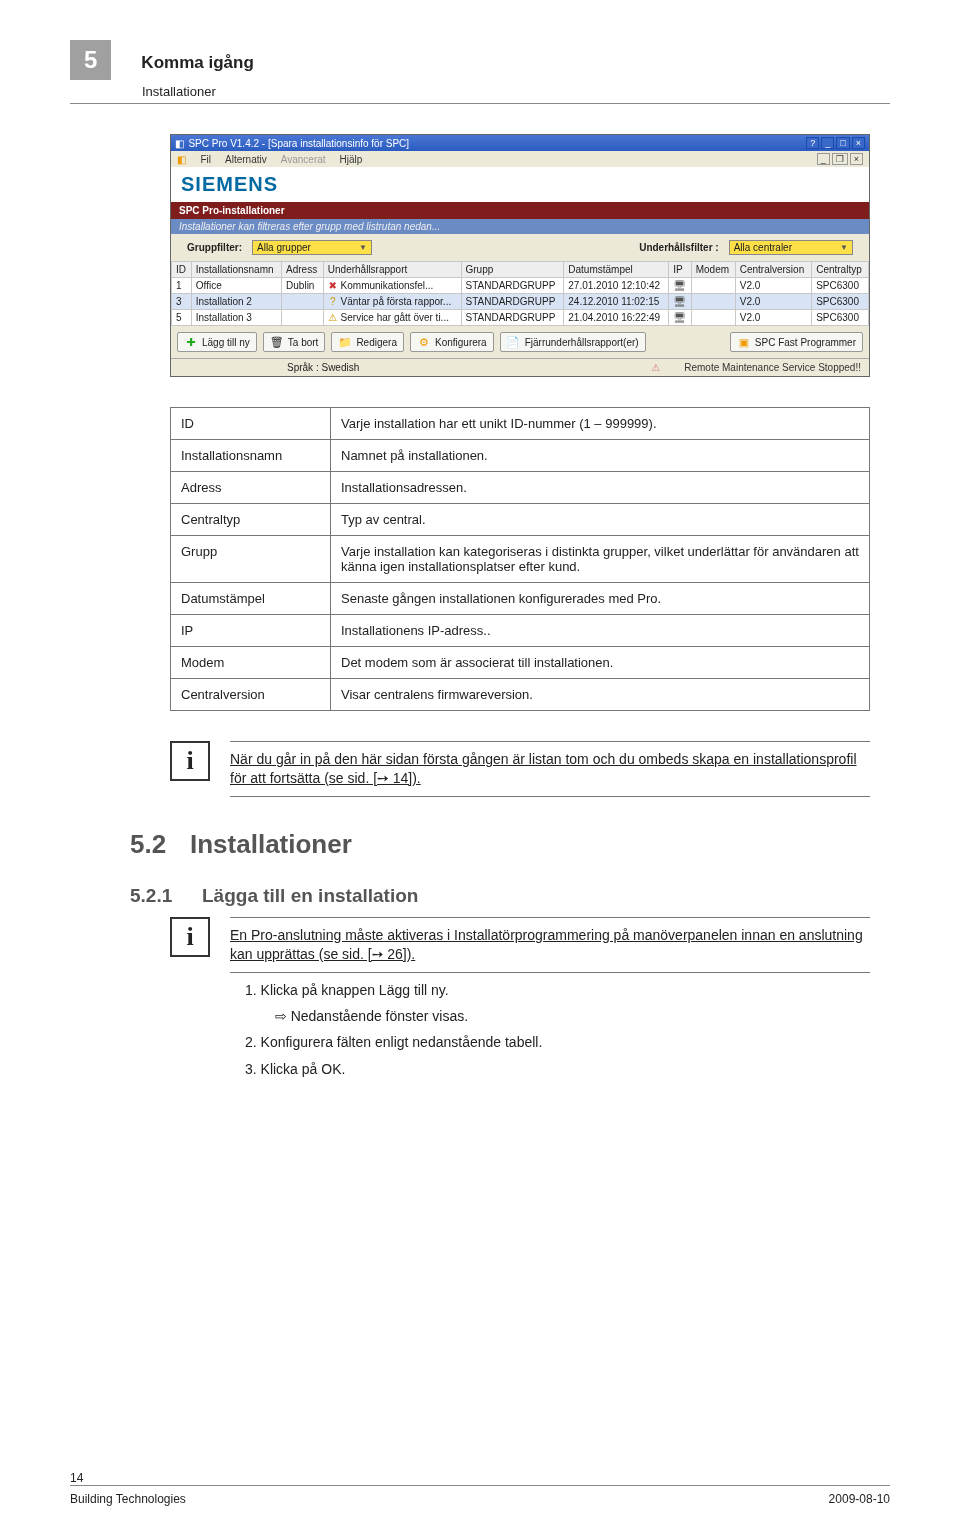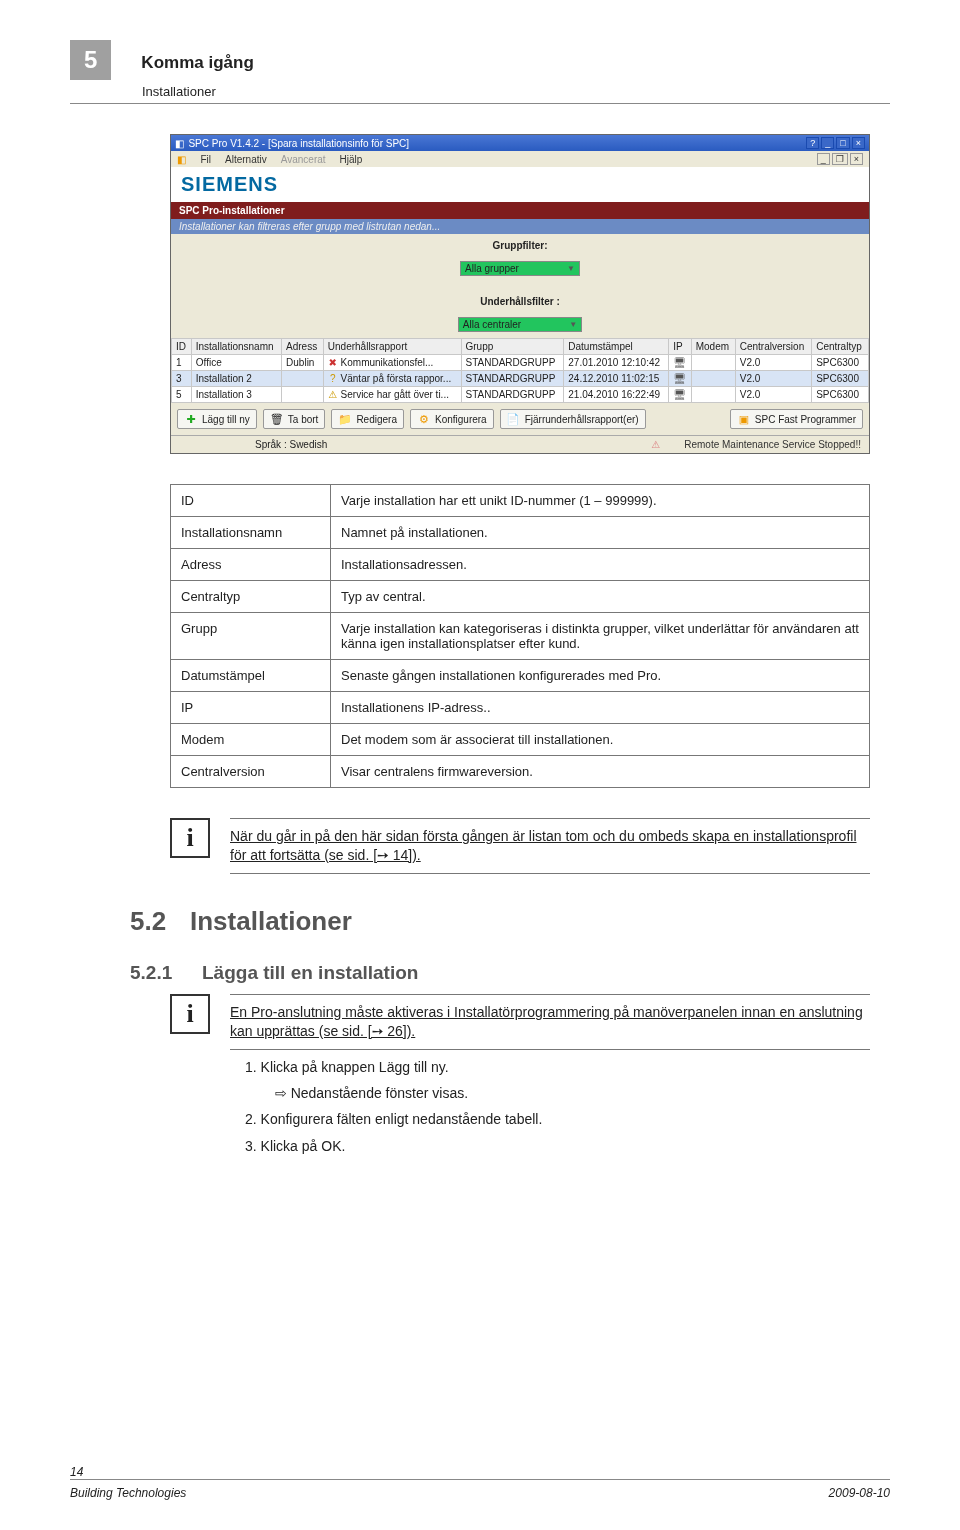--- a/index.html
+++ b/index.html
@@ -19,23 +19,23 @@
   .wctl span { background: #3a68c8; border: 1px solid #1a4ab0; color:#fff; padding: 0 3px; font-size: 9px; cursor: default; }
   .menubar { display: flex; align-items: center; gap: 14px; padding: 2px 6px; background: #ece9d8; }
   .menubar span { color: #333; }
   .menubar .disabled { color: #999; }
   .menubar .childctl { margin-left: auto; display:flex; gap:2px; }
   .menubar .childctl span { border:1px solid #999; padding:0 3px; font-size:9px; }
   .siemens { padding: 6px 10px; background: #fff; }
   .siemens span { color:#0369a1; font-weight:bold; font-size:20px; letter-spacing:1px; font-family: Arial, sans-serif; }
   .bluebar1 { background:#7f1d1d; color:#fff; padding:3px 8px; font-weight:bold; }
   .bluebar2 { background:#6b8bc4; color:#eee; padding:2px 8px; font-style:italic; font-size:10px; }
-  .filterrow { display:flex; align-items:center; gap:10px; padding:6px 16px; background:#ece9d8;flex-direction:column; }
+  .filterrow { display:flex; align-items:center; gap:10px; padding:6px 16px; background:#ece9d8; }
   .filterrow .lbl { font-weight:bold; }
-  .filterrow .sel { background:#22c55e; border:1px solid #888; padding:1px 60px 1px 4px; display:inline-flex; align-items:center; position:relative; }
+  .filterrow .sel { background:#fde047; border:1px solid #888; padding:1px 60px 1px 4px; display:inline-flex; align-items:center; position:relative; }
   .filterrow .sel::after { content:"▼"; position:absolute; right:4px; color:#555; font-size:8px; }
   .filterrow .spacer { flex:1; }
   .tbl { width:100%; border-collapse:collapse; background:#fff; }
   .tbl th, .tbl td { border:1px solid #c8c8c8; padding:2px 4px; text-align:left; font-size:10px; white-space:nowrap; }
   .tbl th { background:#eee; font-weight:normal; }
   .tbl tr.sel td { background:#d8e4f5; }
   .statusdot { display:inline-block; width:10px; text-align:center; }
   .ipicon { color:#555; }
   .btnrow { display:flex; gap:6px; padding:6px 6px; background:#ece9d8; flex-wrap:wrap; }
   .wbtn { display:inline-flex; align-items:center; gap:4px; border:1px solid #999; background:#f6f6f2; padding:2px 6px; border-radius:2px; }
@@ -58,21 +58,21 @@
   
   
   .h2 { margin-left:60px; margin-top:32px; font-size:26px; color:#555; }
   .h2 .num { display:inline-block; width:60px; }
   .h3 { margin-left:60px; margin-top:25px; margin-bottom:10px; font-size:19px; color:#555; }
   .h3 .num { display:inline-block; width:72px; }
   .ol { margin-left:175px; margin-top:6px; width:620px; font-size:14px; line-height:1.6; }
   .ol .li { margin-bottom:4px; }
   .ol .arrow::before { content:"⇨ "; }
   
-  .footer { position:absolute; bottom:30px; left:70px; right:70px; font-size:12px;font-style:italic; }
+  .footer { position:absolute; bottom:24px; left:70px; right:70px; font-size:12px; }
   .footer .ln { border-top:1px solid #888; margin-bottom:6px; }
   .footer .row { display:flex; justify-content:space-between; }
 </style>
 </head>
 <body>
 
 <div class="page">
 
   <div class="pghead">
     <div class="pgnum-box">5</div>
@@ -194,21 +194,21 @@
       <span class="wbtn">
           <span class="ic" style="color:#36c">📄</span>
           <span>Fjärrunderhållsrapport(er)</span>
         </span>
       <span class="wbtn pushright">
           <span class="ic" style="color:#e90">▣</span>
           <span>SPC Fast Programmer</span>
         </span>
     </div>
     <div class="statusbar">
-      <span style="margin-left:76px">Språk : Swedish</span>
+      <span style="margin-left:108px">Språk : Swedish</span>
       <span class="warnicon" style="margin-left:auto"></span>
       <span class="warn" style="color:#333">Remote Maintenance Service Stopped!!</span>
     </div>
   </div>
 
   <div class="defwrap">
     <table class="deftbl">
       <tbody>
           <tr>
             <td class="k">ID</td>

